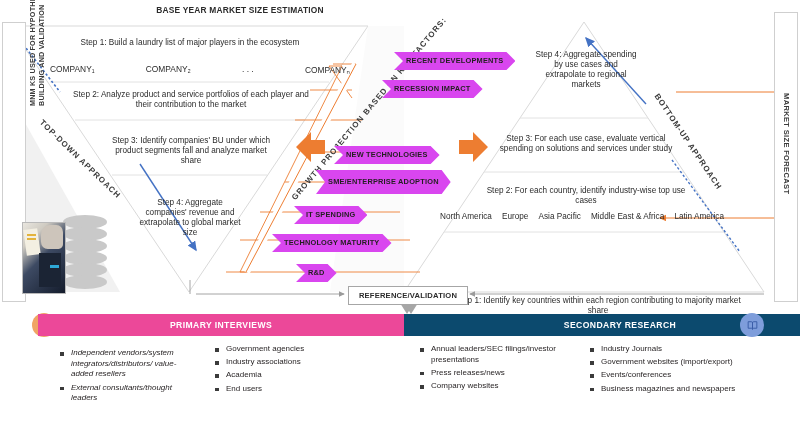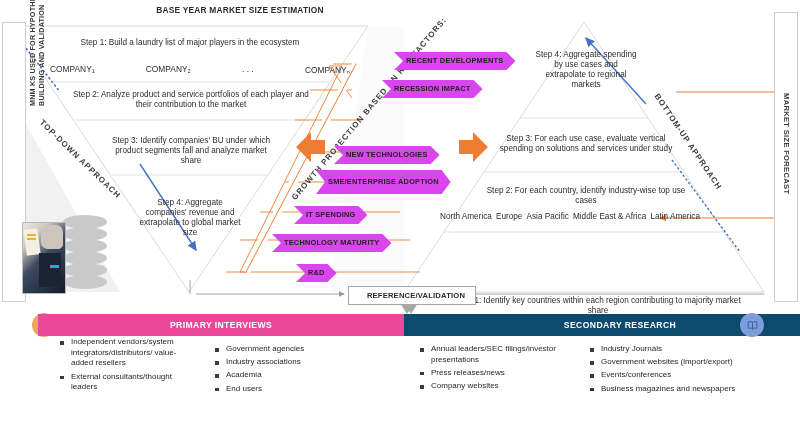--- a/index.html
+++ b/index.html
@@ -38,49 +38,49 @@
         font-size:7.4px;font-weight:bold;letter-spacing:.2px;
         display:flex;align-items:center;justify-content:center;text-align:center;
         line-height:1.08;padding:0 12px;
         clip-path:polygon(0 0,calc(100% - 9px) 0,100% 50%,calc(100% - 9px) 100%,0 100%,9px 50%);}
   .chev.two{height:24px;}
 
   
   #refbox{position:absolute;left:348px;top:286px;width:118px;height:17px;
           border:1px solid #a6a6a6;background:#ffffff;display:flex;
           align-items:center;justify-content:center;
-          font-size:7.6px;font-weight:bold;color:#2b2b2b;letter-spacing:.2px;padding-left:8px;}
+          font-size:7.6px;font-weight:bold;color:#2b2b2b;letter-spacing:.2px;}
 
   
   .bar{position:absolute;top:314px;height:22px;display:flex;align-items:center;
        justify-content:center;color:#ffffff;font-size:8.6px;font-weight:bold;
        letter-spacing:.4px;}
   #bar-primary{left:38px;width:366px;background:#ec4899;}
   #bar-secondary{left:404px;width:432px;background:#0c4a6e;}
   .badge{position:absolute;top:313px;width:24px;height:24px;border-radius:50%;
          display:flex;align-items:center;justify-content:center;}
   #badge-primary{left:32px;background:#f0a464;}
   #badge-secondary{left:740px;background:#7e9ddb;}
 
   ul.srcs{position:absolute;margin:0;padding:0;list-style:none;font-size:8px;
           line-height:1.34;color:#231f20;}
   ul.srcs li{position:relative;padding-left:11px;margin-bottom:2.5px;}
   ul.srcs li:before{content:"";position:absolute;left:0;top:4px;width:3.5px;height:3.5px;
                     background:#3b3b3b;}
-  #src-p1{left:60px;top:337px;width:135px;}
+  #src-p1{left:60px;top:348px;width:135px;font-style:italic;}
   #src-p2{left:215px;top:344px;width:150px;}
   #src-s1{left:420px;top:344px;width:155px;}
   #src-s2{left:590px;top:344px;width:160px;}
 
   
   #companies{position:absolute;left:50px;top:64px;width:300px;display:flex;
              justify-content:space-between;font-size:8.4px;color:#2b2b2b;}
 
   
-  #regions{position:absolute;left:440px;top:212px;width:260px;
+  #regions{position:absolute;left:440px;top:212px;width:284px;
            display:flex;justify-content:space-between;align-items:flex-start;
            font-size:8.2px;color:#2b2b2b;text-align:center;}
   #regions span{display:block;line-height:1.2;}
 
   
   #photo{position:absolute;left:22px;top:222px;width:42px;height:70px;
          background:linear-gradient(135deg,#e9e6df 0%,#cfcbc2 22%,#3d4a63 48%,#141c2c 100%);
          border:1px solid #b9b9b9;overflow:hidden;}
   #photo .p1{position:absolute;left:2px;top:6px;width:14px;height:26px;background:#f3efe2;transform:rotate(-8deg);}
   #photo .p2{position:absolute;left:4px;top:11px;width:9px;height:2px;background:#e3b33c;}

